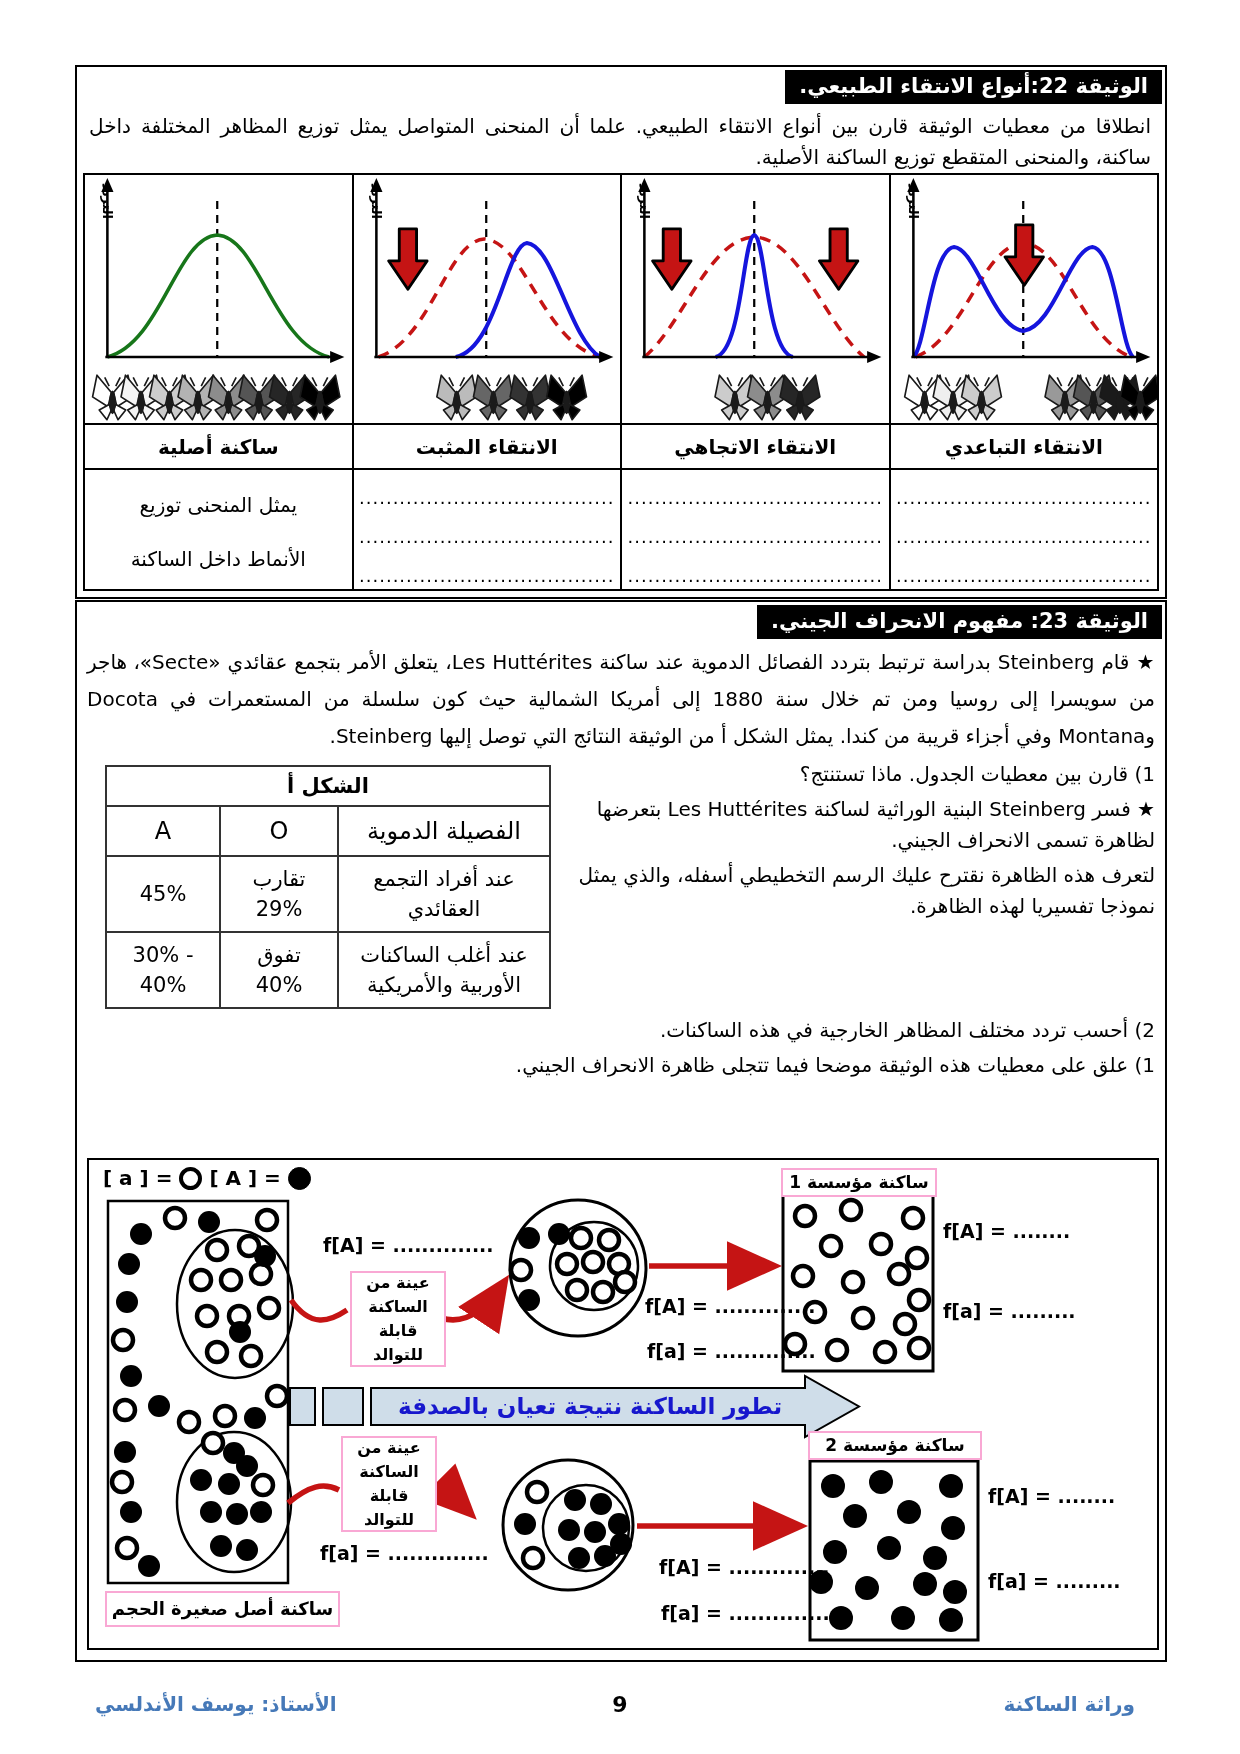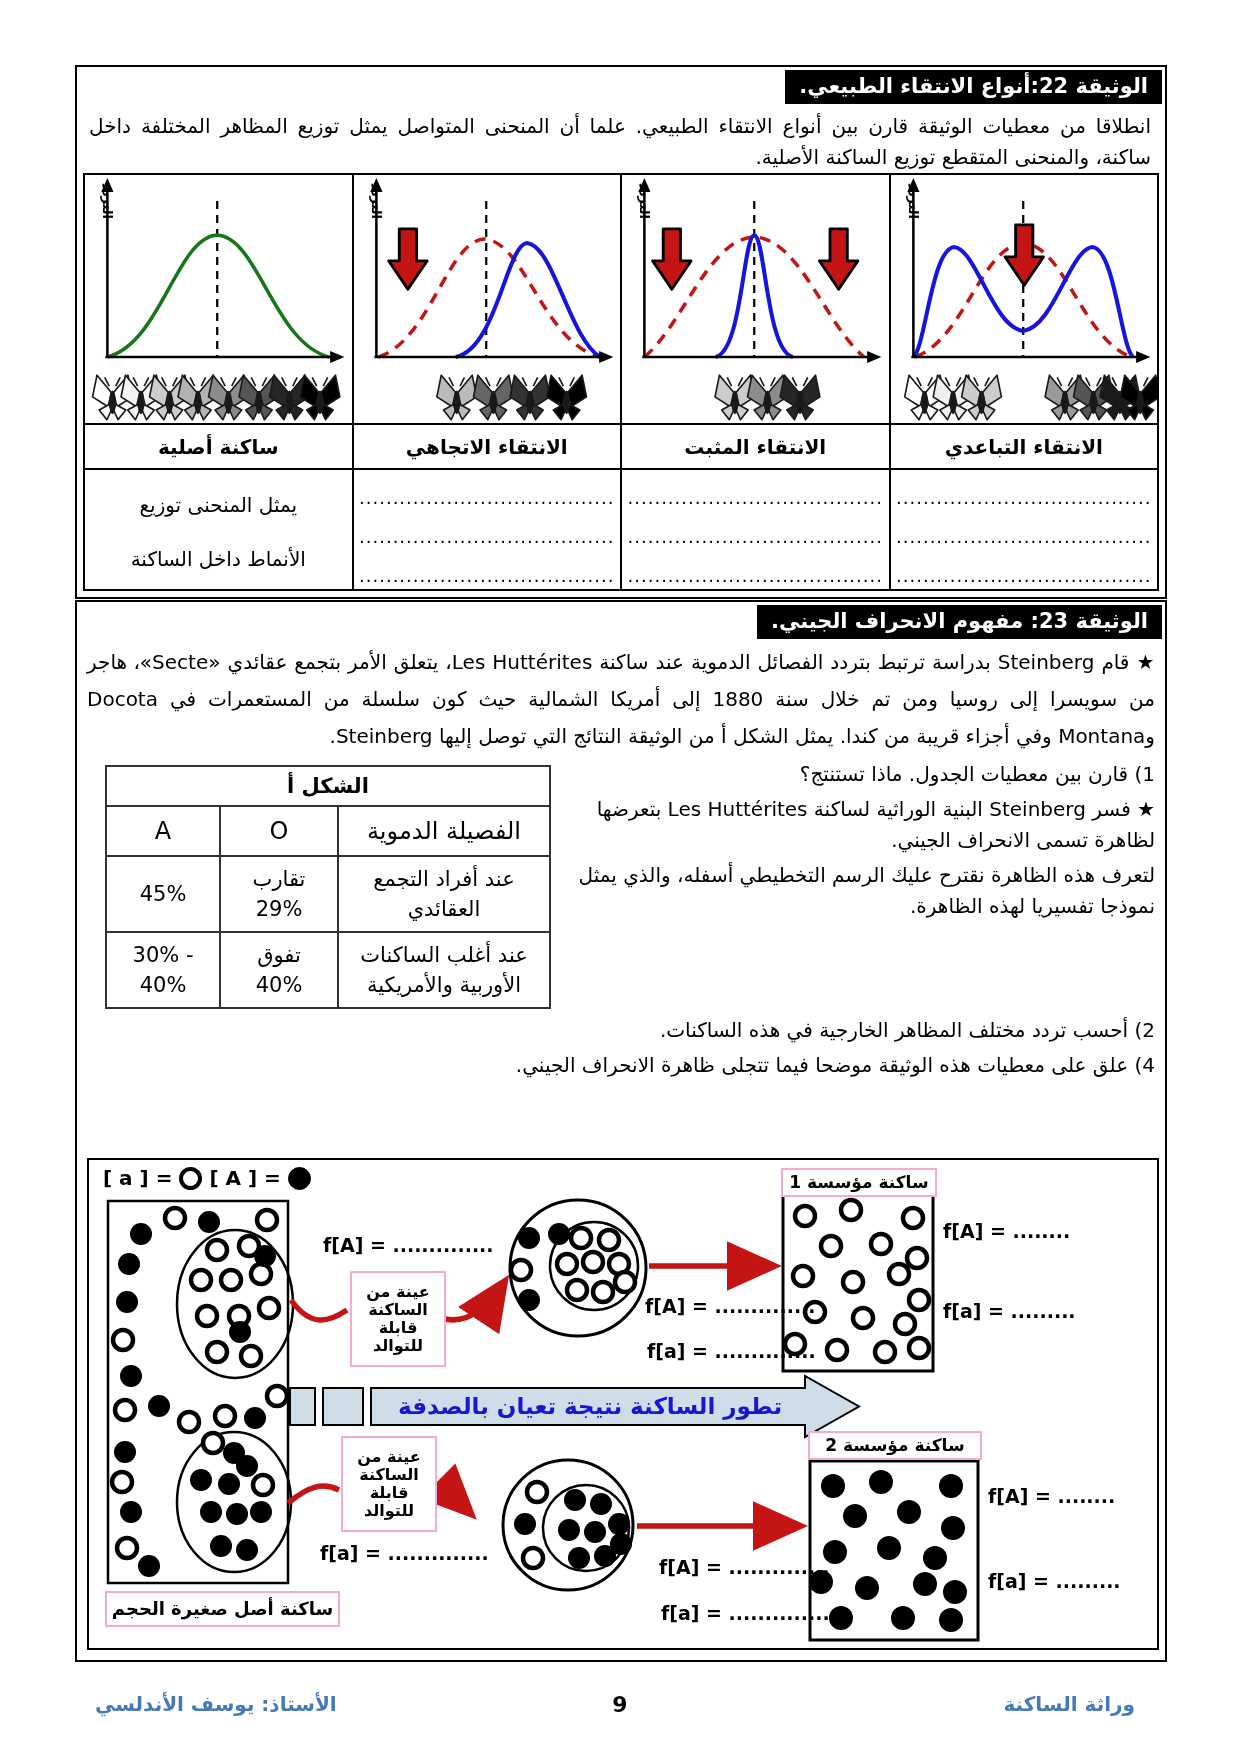--- a/index.html
+++ b/index.html
@@ -43,21 +43,21 @@
   .figA .fA{width:100px;}
   .pre{white-space:pre-line;}
   .figA td{height:70px;font-size:21px;line-height:30px;}
   
   .diagram{position:absolute;left:0;bottom:4px;width:1068px;height:488px;
            border:2px solid #000;direction:ltr;background:#fff;}
   .dsvg{position:absolute;left:0;top:0;}
   .dlabel{position:absolute;font-weight:bold;font-size:19px;direction:ltr;white-space:nowrap;}
   .boxlabel{position:absolute;border:2px solid #f9a8d4;background:#fff;text-align:center;
             font-weight:bold;direction:rtl;}
-  .samplebox{width:92px;height:92px;font-size:16px;line-height:18px;display:flex;
+  .samplebox{width:92px;height:92px;font-size:16px;line-height:24px;display:flex;
              align-items:center;justify-content:center;border-width:2.5px;}
   .founderlabel{font-size:17px;line-height:25px;}
   .originlabel{font-size:18px;line-height:32px;}
   .arrowtext{position:absolute;color:#1717cd;font-weight:bold;font-size:23px;
              text-align:center;direction:rtl;white-space:nowrap;}
   .legend{position:absolute;left:14px;top:6px;display:flex;align-items:center;gap:7px;
           font-weight:bold;font-size:20px;direction:ltr;}
   .lgc{display:inline-block;width:15px;height:15px;border-radius:50%;border:4px solid #000;background:#fff;}
   .lgf{display:inline-block;width:21px;height:21px;border-radius:50%;background:#000;border:1px solid #000;}
   
@@ -174,22 +174,22 @@
           <use href="#bf" x="38" y="2" width="46" height="50" fill="#efefef"></use>
           <use href="#bf" x="66" y="2" width="46" height="50" fill="#cccccc"></use>
           <use href="#bf" x="148" y="2" width="46" height="50" fill="#999999"></use>
           <use href="#bf" x="176" y="2" width="46" height="50" fill="#555555"></use>
           <use href="#bf" x="202" y="2" width="46" height="50" fill="#1a1a1a"></use>
           <use href="#bf" x="222" y="2" width="46" height="50" fill="#000000"></use>
         </svg>
       </div>
 
       <div class="gcell ghead">ساكنة أصلية</div>
+      <div class="gcell ghead">الانتقاء المثبت</div>
       <div class="gcell ghead">الانتقاء الاتجاهي</div>
-      <div class="gcell ghead">الانتقاء المثبت</div>
       <div class="gcell ghead">الانتقاء التباعدي</div>
 
       <div class="gcell ganswer gfirst">يمثل المنحنى توزيع
 الأنماط داخل الساكنة</div>
       <div class="gcell ganswer">
         <div class="dotline">......................................</div>
         <div class="dotline">......................................</div>
         <div class="dotline">......................................</div>
       </div>
       <div class="gcell ganswer">
@@ -236,21 +236,21 @@
             <td class="pre">- 30%
 40%</td>
           </tr>
         </tbody>
       </table>
 
       <p class="qline">1) قارن بين معطيات الجدول. ماذا تستنتج؟</p>
       <p class="qline">★ فسر Steinberg البنية الوراثية لساكنة Les Huttérites بتعرضها لظاهرة تسمى الانحراف الجيني.</p>
       <p class="qline">لتعرف هذه الظاهرة نقترح عليك الرسم التخطيطي أسفله، والذي يمثل نموذجا تفسيريا لهذه الظاهرة.</p>
       <p class="qline clear">2) أحسب تردد مختلف المظاهر الخارجية في هذه الساكنات.</p>
-      <p class="qline">4) علق على معطيات هذه الوثيقة موضحا فيما تتجلى ظاهرة الانحراف الجيني.</p>
+      <p class="qline">1) علق على معطيات هذه الوثيقة موضحا فيما تتجلى ظاهرة الانحراف الجيني.</p>
 
       <div class="diagram">
         <svg class="dsvg" width="1068" height="488" viewBox="0 0 1068 488">
           <defs>
             <marker id="ra" markerWidth="11" markerHeight="10" refX="8" refY="4.5" orient="auto">
               <path d="M0,0 L10,4.5 L0,9 z" fill="#c51414"></path>
             </marker>
           </defs>
 
           <rect x="201" y="228" width="25" height="37" fill="#cfdde9" stroke="#000" stroke-width="2"></rect>

